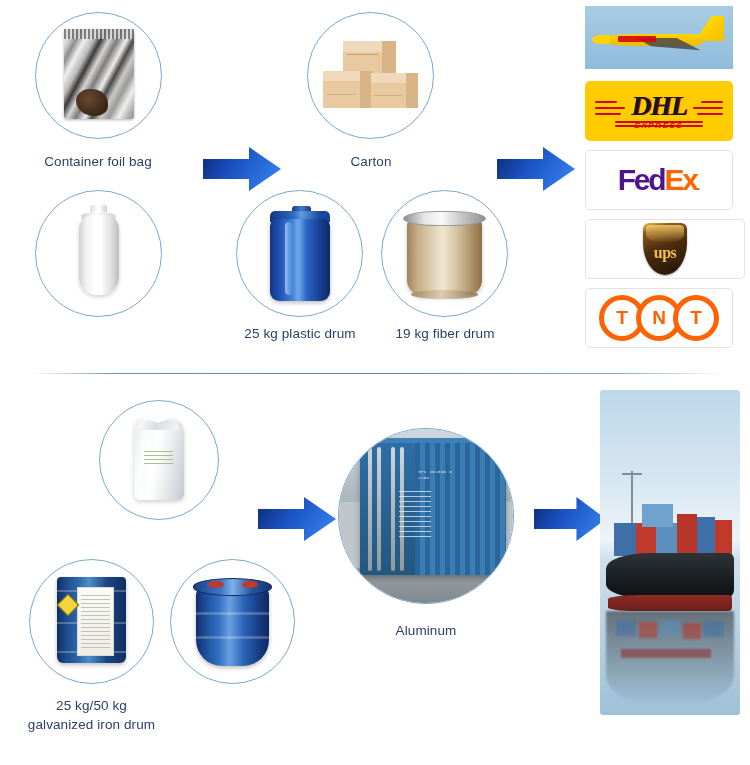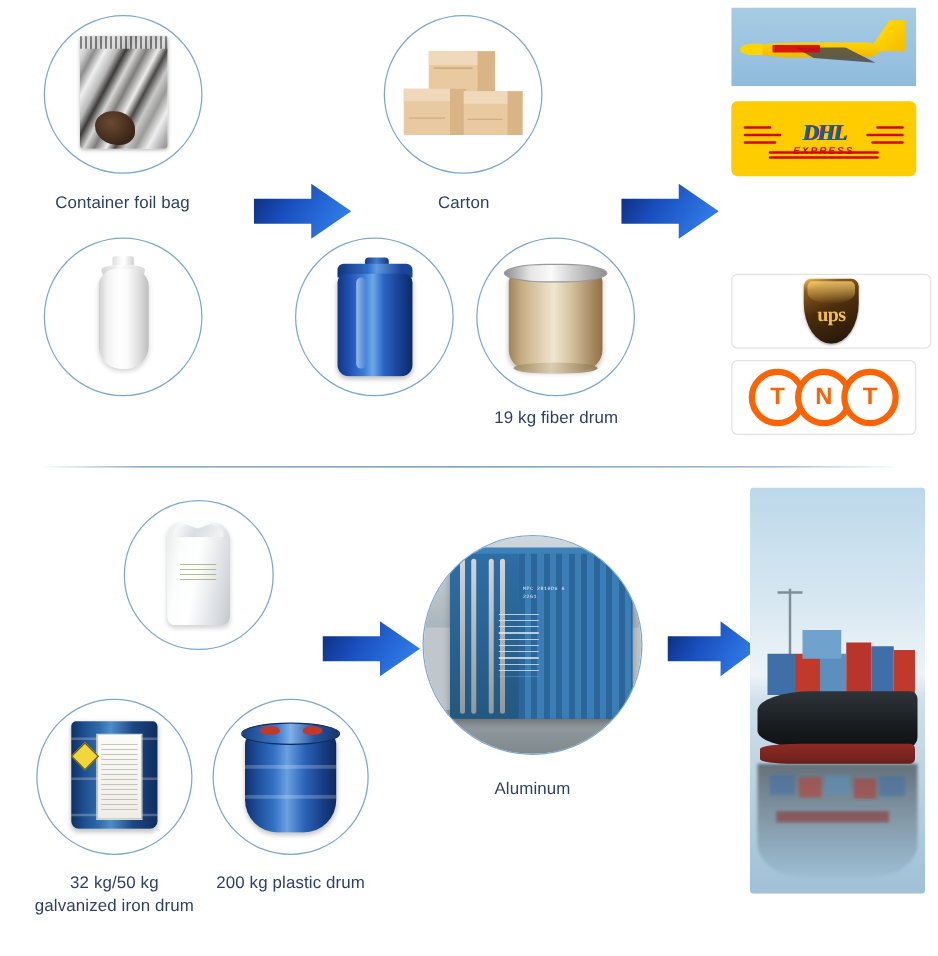--- a/index.html
+++ b/index.html
@@ -263,21 +263,21 @@
   .plane-dhl{
     position:absolute;left:22%;top:47%;width:26%;height:10%;
     background:linear-gradient(90deg,#d40511,#d40511);
     opacity:.9;border-radius:1px;
   }
 
   
   .dhl-card{background:#ffcc00;border:none;}
   .dhl-word{
     font-family:"Liberation Serif",serif;font-weight:700;font-style:italic;
-    color:#0369a1;font-size:18px;letter-spacing:-1.2px;line-height:1;
+    color:#0f172a;font-size:28px;letter-spacing:-1.2px;line-height:1;
     text-shadow:1px 0 0 #d40511;
   }
   .dhl-sub{
     font-family:"Liberation Sans",sans-serif;font-style:italic;font-weight:700;
     color:#d40511;font-size:8px;letter-spacing:1.6px;margin-top:1px;
   }
   .dhl-lines{position:absolute;left:0;right:0;height:100%;pointer-events:none;}
   .dhl-lines i{position:absolute;height:2px;background:#d40511;border-radius:1px;display:block;}
 
   
@@ -372,20 +372,21 @@
   <div class="cap" style="left:281px;top:152px;width:180px;">Carton</div>
 
   <div class="circle" style="left:236px;top:190px;width:127px;height:127px;">
     <div class="art">
       <div class="jerry-cap"></div>
       <div class="jerry-top"></div>
       <div class="jerry-body"></div>
       <div class="jerry-hl"></div>
     </div>
   </div>
+  <div class="cap" style="left:210px;top:324px;width:180px;">25 kg plastic drum</div>
 
   <div class="circle" style="left:381px;top:190px;width:127px;height:127px;">
     <div class="art">
       <div class="fiber-body"></div>
       <div class="fiber-lid"></div>
       <div class="fiber-base"></div>
     </div>
   </div>
   <div class="cap" style="left:355px;top:324px;width:180px;">19 kg fiber drum</div>
 
@@ -420,20 +421,25 @@
       <i style="right:10px;top:20px;width:22px;"></i>
       <i style="right:10px;top:26px;width:30px;"></i>
       <i style="right:10px;top:32px;width:26px;"></i>
       <i style="left:30px;right:30px;top:40px;height:1.5px;"></i>
       <i style="left:30px;right:30px;top:44px;height:1.5px;"></i>
     </div>
     <div class="dhl-word">DHL</div>
     <div class="dhl-sub">EXPRESS</div>
   </div>
 
+  <div class="logo-tile" style="left:585px;top:150px;width:148px;height:60px;">
+    <div class="fedex">
+      <span class="fed">Fed</span><span class="ex">Ex</span><span class="dot">.</span>
+    </div>
+  </div>
 
   <div class="logo-tile" style="left:585px;top:219px;width:160px;height:60px;">
     <div class="ups-shield">
       <span class="ups-txt">ups</span>
     </div>
   </div>
 
   <div class="logo-tile" style="left:585px;top:288px;width:148px;height:60px;">
     <div class="tnt">
       <span class="ring">T</span>
@@ -455,34 +461,33 @@
   <div class="circle" style="left:29px;top:559px;width:125px;height:125px;">
     <div class="art">
       <div class="iron-body"></div>
       <div class="iron-rib" style="top:24%;"></div>
       <div class="iron-rib" style="top:50%;"></div>
       <div class="iron-rib" style="top:74%;"></div>
       <div class="iron-label"></div>
       <div class="hazard"></div>
     </div>
   </div>
-  <div class="cap" style="left:1px;top:696px;width:181px;">32 kg/50 kg
+  <div class="cap" style="left:1px;top:696px;width:181px;">25 kg/50 kg
 galvanized iron drum</div>
 
   <div class="circle" style="left:170px;top:559px;width:125px;height:125px;">
     <div class="art">
       <div class="drum-body"></div>
       <div class="drum-lid"></div>
       <div class="bung" style="left:30%;"></div>
       <div class="bung" style="left:58%;"></div>
       <div class="drum-ring" style="top:42%;"></div>
       <div class="drum-ring" style="top:62%;"></div>
     </div>
   </div>
-  <div class="cap" style="left:142px;top:696px;width:181px;">200 kg plastic drum</div>
 
   <div class="arrow" style="left:258px;top:495px;width:78px;height:48px;">
     <svg viewBox="0 0 78 48" preserveAspectRatio="none">
       <defs>
         <linearGradient id="ag3" x1="0" y1="0" x2="1" y2="0.35">
           <stop offset="0%" stop-color="#0a2a74"></stop>
           <stop offset="45%" stop-color="#1a4fbf"></stop>
           <stop offset="100%" stop-color="#2f7ae6"></stop>
         </linearGradient>
       </defs>

